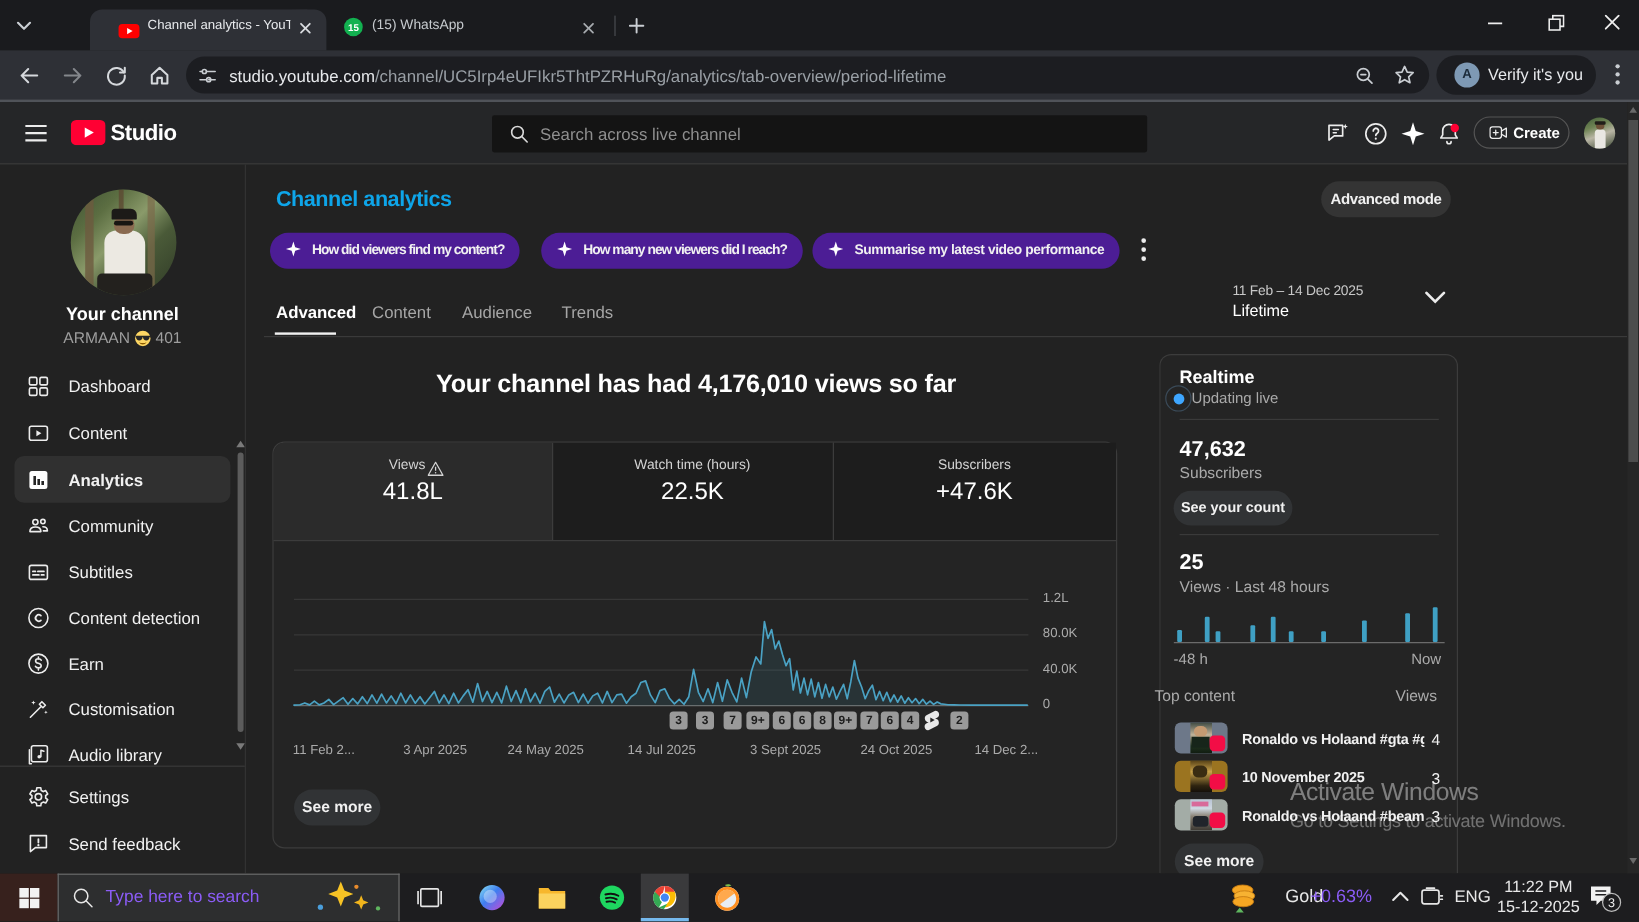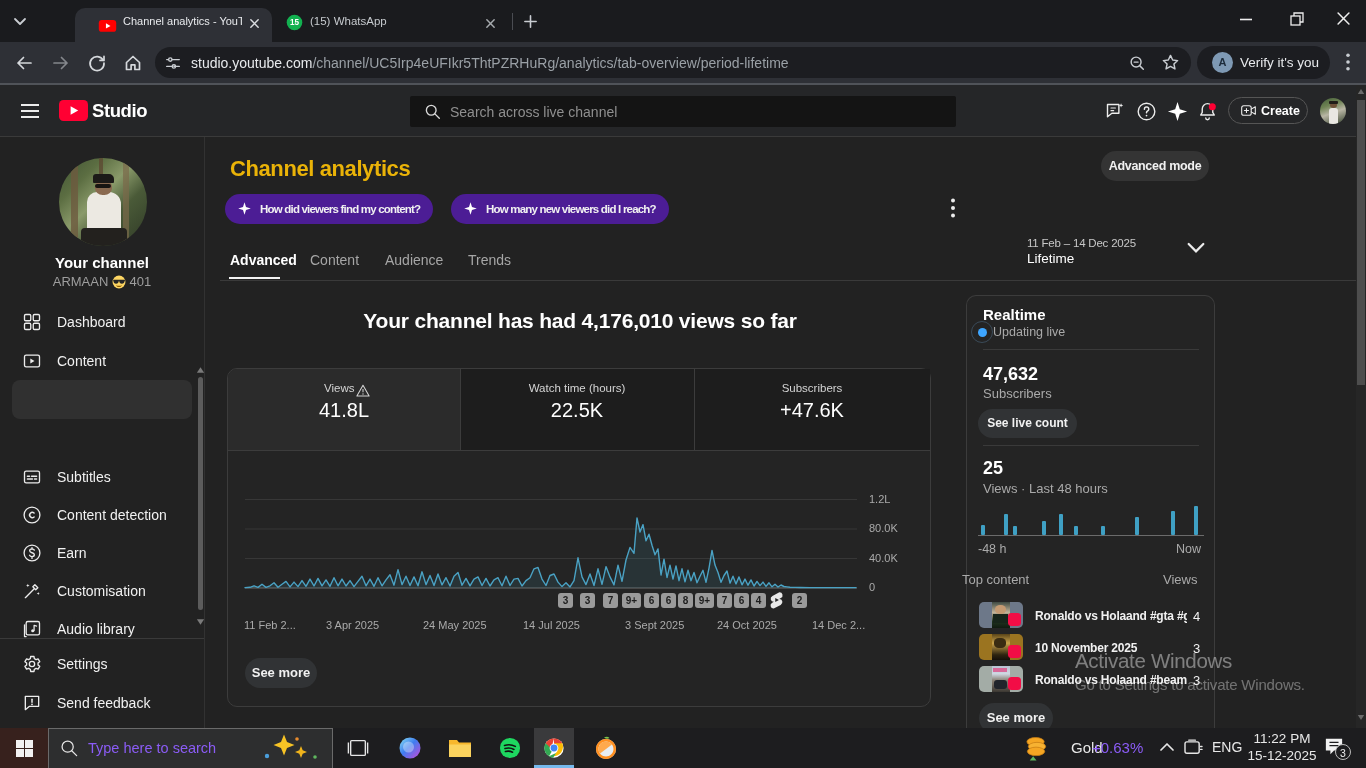--- a/index.html
+++ b/index.html
@@ -188,20 +188,39 @@
   <div class="lbl">Dashboard</div>
       </div>
  <div class="menurow" style="top:256px;">
   <svg class="sic" width="20" height="20" viewBox="0 0 24 24">
           <rect x="3" y="5" width="18" height="14" rx="2"></rect>
           <path d="M10 9v6l5-3z" fill="#ececec" stroke="none"></path>
         </svg>
   <div class="lbl">Content</div>
       </div>
  <div class="abs" style="left:12px;top:295px;width:180px;height:39px;background:#303030;border-radius:8px;"></div>
+ <div class="menurow" style="top:295px;">
+  <svg width="20" height="20" viewBox="0 0 24 24">
+          <rect x="3" y="3" width="18" height="18" rx="2.5" fill="#fff"></rect>
+          <rect x="7" y="8" width="2.6" height="9" fill="#262626"></rect>
+          <rect x="11" y="11" width="2.6" height="6" fill="#262626"></rect>
+          <rect x="15" y="7" width="2.6" height="10" fill="#262626" opacity="0"></rect>
+          <rect x="15" y="13" width="2.6" height="4" fill="#262626"></rect>
+        </svg>
+  <div class="lbl" style="font-weight:bold;">Analytics</div>
+      </div>
+ <div class="menurow" style="top:333px;">
+  <svg class="sic" width="20" height="20" viewBox="0 0 24 24">
+          <circle cx="9" cy="8.5" r="2.6"></circle>
+          <path d="M3.5 18c0-3 2.5-4.6 5.5-4.6s5.5 1.6 5.5 4.6z"></path>
+          <circle cx="16.5" cy="8" r="2.2"></circle>
+          <path d="M16.5 13.2c2.5 0 4.5 1.5 4.5 4.1h-4"></path>
+        </svg>
+  <div class="lbl">Community</div>
+      </div>
  <div class="menurow" style="top:372px;">
   <svg class="sic" width="20" height="20" viewBox="0 0 24 24">
           <rect x="3" y="5" width="18" height="14" rx="2"></rect>
           <path d="M6.5 14.5h6M15 14.5h2.5M6.5 11h2.5M11.5 11h6" stroke-width="1.8"></path>
         </svg>
   <div class="lbl">Subtitles</div>
       </div>
  <div class="menurow" style="top:410px;">
   <svg class="sic" width="20" height="20" viewBox="0 0 24 24">
           <circle cx="12" cy="12" r="9.5"></circle>
@@ -251,28 +270,31 @@
 
  <div class="abs" style="left:198px;top:292px;width:5px;height:233px;background:#5c5c5c;border-radius:3px;"></div>
  <svg class="abs" style="left:196px;top:281px" width="9" height="8" viewBox="0 0 10 8">
         <path d="M5 1L9 7H1z" fill="#7a7a7a"></path>
       </svg>
  <svg class="abs" style="left:196px;top:533px" width="9" height="8" viewBox="0 0 10 8">
         <path d="M5 7L1 1h8z" fill="#7a7a7a"></path>
       </svg>
  <div class="abs" style="left:204px;top:52px;width:1px;height:591px;background:#323232;"></div>
 
- <div class="abs" style="left:230px;top:71px;font-size:22px;font-weight:bold;color:#eab308;letter-spacing:-0.4px;">Channel analytics</div>
+ <div class="abs" style="left:230px;top:71px;font-size:18px;font-weight:bold;color:#0ea5e9;letter-spacing:-0.4px;">Channel analytics</div>
  <div class="abs pill" style="left:1101px;top:66px;width:108px;height:30px;line-height:30px;background:#343434;border-radius:15px;font-size:12.5px;letter-spacing:-0.3px;">Advanced mode</div>
  <div class="chip" style="left:225px;letter-spacing:-0.8px;"><svg width="15" height="15" viewBox="0 0 24 24">
           <path d="M12 2l2.4 7.6L22 12l-7.6 2.4L12 22l-2.4-7.6L2 12l7.6-2.4z" fill="#fff"></path>
         </svg>How did viewers find my content?</div>
  <div class="chip" style="left:451px;letter-spacing:-0.8px;"><svg width="15" height="15" viewBox="0 0 24 24">
           <path d="M12 2l2.4 7.6L22 12l-7.6 2.4L12 22l-2.4-7.6L2 12l7.6-2.4z" fill="#fff"></path>
         </svg>How many new viewers did I reach?</div>
+ <div class="chip" style="left:677px;letter-spacing:-0.35px;"><svg width="15" height="15" viewBox="0 0 24 24">
+          <path d="M12 2l2.4 7.6L22 12l-7.6 2.4L12 22l-2.4-7.6L2 12l7.6-2.4z" fill="#fff"></path>
+        </svg>Summarise my latest video performance</div>
  <svg class="abs" style="left:951px;top:113px" width="4" height="20" viewBox="0 0 4 20">
         <circle cx="2" cy="2.5" r="2" fill="#ececec"></circle>
         <circle cx="2" cy="10" r="2" fill="#ececec"></circle>
         <circle cx="2" cy="17.5" r="2" fill="#ececec"></circle>
       </svg>
  <div class="tabitem" style="left:230px;color:#fff;font-weight:bold;">Advanced</div>
  <div class="tabitem" style="left:310px;">Content</div>
  <div class="tabitem" style="left:385px;">Audience</div>
  <div class="tabitem" style="left:468px;">Trends</div>
  <div class="abs" style="left:229px;top:192px;width:51px;height:2px;background:#f1f1f1;"></div>
@@ -327,37 +349,37 @@
  <div class="badge" style="left:717px;">7</div>
  <div class="badge" style="left:734px;">6</div>
  <div class="badge" style="left:751px;">4</div>
  <svg class="abs" style="left:768px;top:506px" width="17" height="18" viewBox="0 0 20 22">
         <path d="M13.5 1.5L5 6a3.8 3.8 0 0 0 1.8 7.2L4.8 14.3A3.8 3.8 0 0 0 6.6 21.5l8.5-4.5a3.8 3.8 0 0 0-1.8-7.2l2-1.1a3.8 3.8 0 0 0-1.8-7.2z" fill="#e8e8e8"></path>
         <path d="M8.5 8.5l4.5 2.5-4.5 2.5z" fill="#242424"></path>
       </svg>
  <div class="badge" style="left:792px;">2</div>
 
  <div class="xlab" style="left:244px;">11 Feb 2...</div>
- <div class="xlab" style="left:326px;">3 Apr 2025</div>
+ <div class="xlab" style="left:336px;">3 Apr 2025</div>
  <div class="xlab" style="left:423px;">24 May 2025</div>
  <div class="xlab" style="left:523px;">14 Jul 2025</div>
  <div class="xlab" style="left:625px;">3 Sept 2025</div>
  <div class="xlab" style="left:717px;">24 Oct 2025</div>
  <div class="xlab" style="left:812px;">14 Dec 2...</div>
  <div class="abs pill" style="left:245px;top:573px;width:72px;height:30px;line-height:30px;">See more</div>
 
  <div class="abs" style="left:966px;top:210px;width:249px;height:433px;border:1px solid #3c3c3c;border-radius:10px 10px 0 0;border-bottom:none;background:#242424;"></div>
  <div class="abs" style="left:983px;top:221px;font-size:15px;font-weight:bold;color:#fff;">Realtime</div>
  <div class="abs" style="left:971px;top:236px;width:22px;height:22px;border-radius:50%;border:1px solid #3a4a58;"></div>
       <div class="abs" style="left:978px;top:243px;width:9px;height:9px;border-radius:50%;background:#3ea6ff;"></div>
  <div class="abs" style="left:993px;top:240px;font-size:12.5px;color:#aaa;">Updating live</div>
  <div class="abs" style="left:983px;top:264px;width:216px;height:1px;background:#3a3a3a;"></div>
  <div class="abs" style="left:983px;top:279px;font-size:18px;font-weight:bold;color:#fff;">47,632</div>
  <div class="abs" style="left:983px;top:301px;font-size:13px;color:#aaa;">Subscribers</div>
- <div class="abs pill" style="left:978px;top:324px;width:99px;height:29px;line-height:29px;font-size:12px;">See live count</div>
+ <div class="abs pill" style="left:978px;top:324px;width:99px;height:29px;line-height:29px;font-size:12px;">See your count</div>
  <div class="abs" style="left:983px;top:360px;width:216px;height:1px;background:#3a3a3a;"></div>
  <div class="abs" style="left:983px;top:373px;font-size:18px;font-weight:bold;color:#fff;">25</div>
  <div class="abs" style="left:983px;top:396px;font-size:13px;color:#aaa;">Views · Last 48 hours</div>
  <svg class="abs" style="left:978px;top:415px" width="226" height="37" viewBox="0 0 226 37">
   <path d="M0 35.5h226" stroke="#6b6b6b" stroke-width="1"></path>
   <g fill="#3fa0c4">
    <rect x="3" y="25" width="4" height="10" rx="1"></rect>
    <rect x="26" y="14" width="4" height="21" rx="1"></rect>
    <rect x="35" y="26" width="4" height="9" rx="1"></rect>
    <rect x="64" y="21" width="4" height="14" rx="1"></rect>

